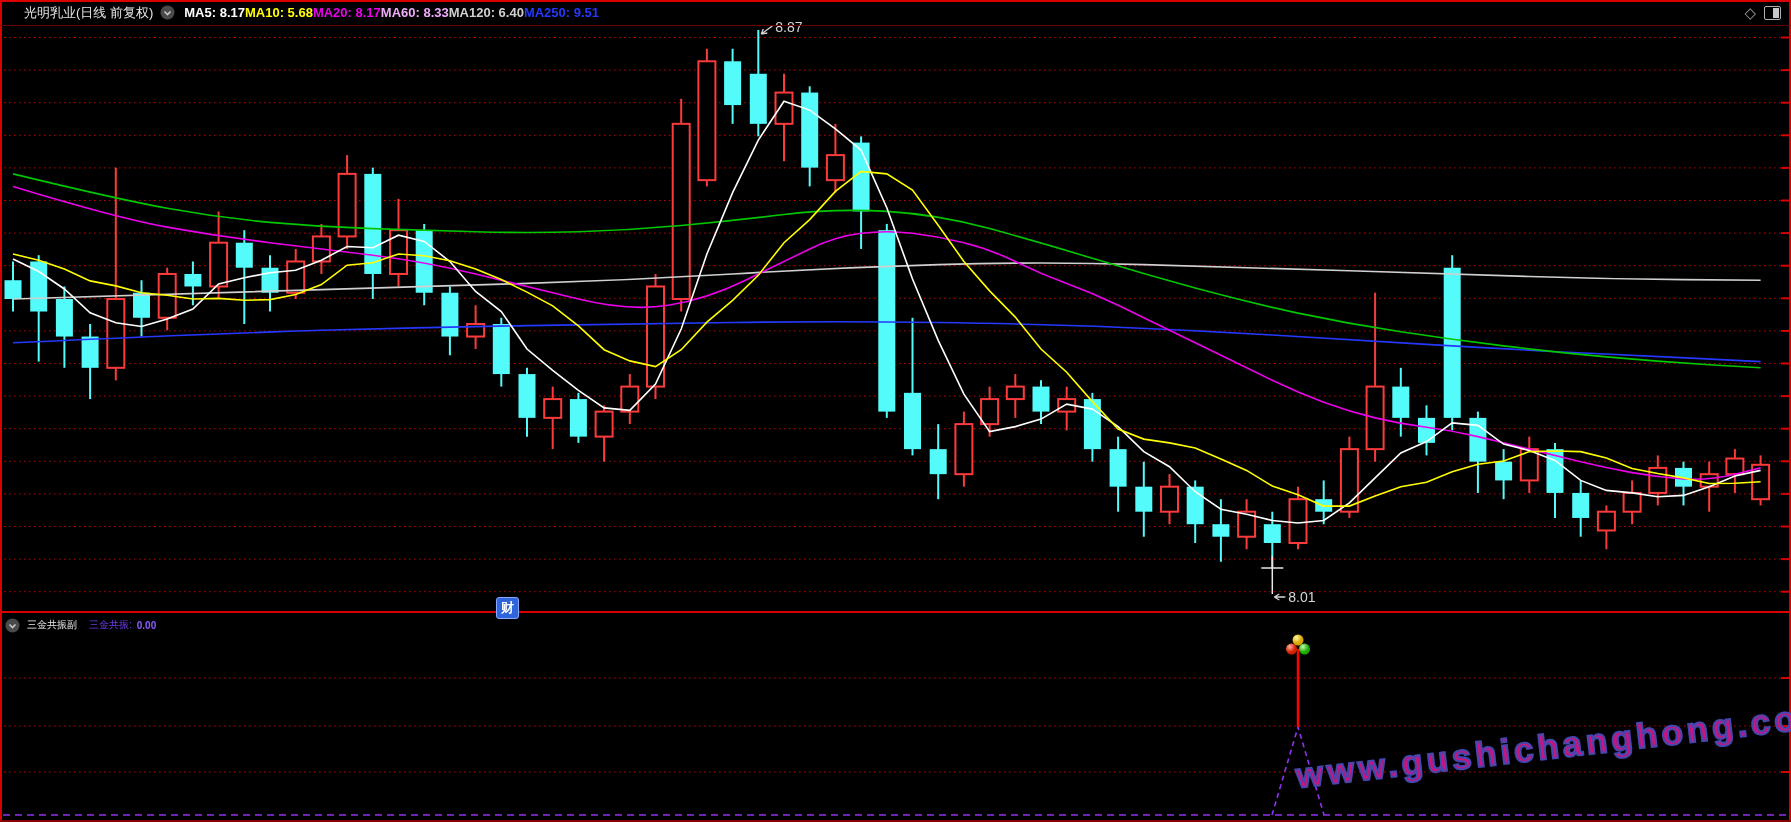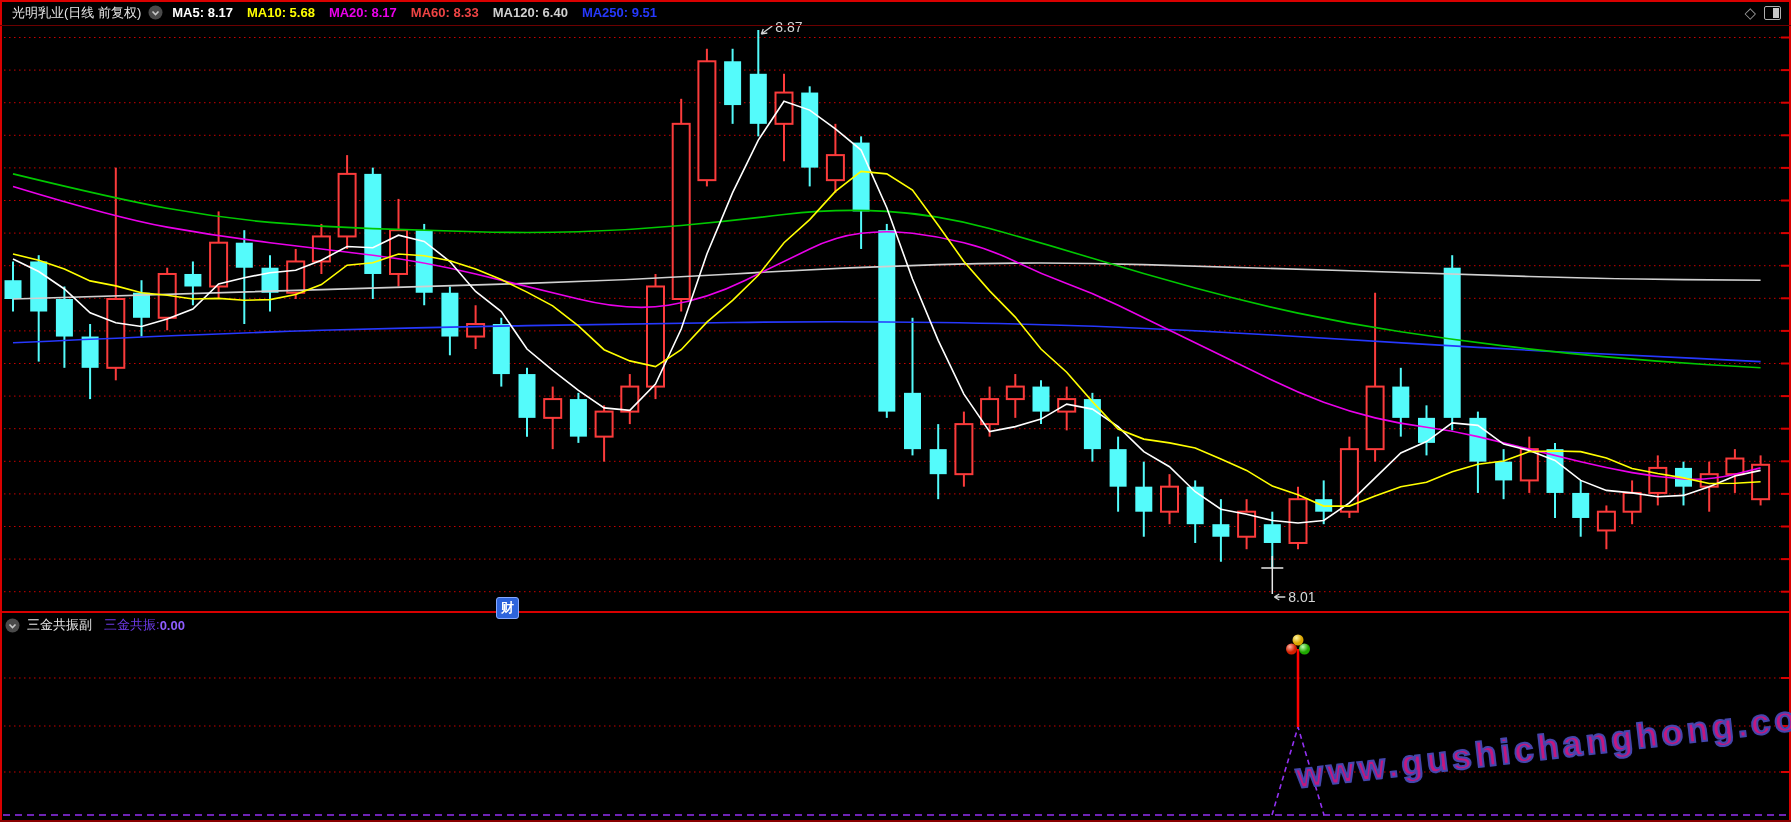--- a/index.html
+++ b/index.html
@@ -1,39 +1,39 @@
 <!DOCTYPE html>
 <html><head>
 <meta charset="utf-8">
 <style>
   html,body{margin:0;padding:0;background:#000;}
   #screen{position:relative;width:1791px;height:822px;background:#000;overflow:hidden;
           font-family:"Liberation Sans","DejaVu Sans",sans-serif;}
   
   #header{position:absolute;left:0;top:0;width:1791px;height:26px;display:flex;align-items:center;
-          padding-left:12px;box-sizing:border-box;font-size:13px;color:#dedede;border-bottom:1px solid #6b0000;}
+          padding-left:24px;box-sizing:border-box;font-size:13px;color:#dedede;border-bottom:1px solid #6b0000;}
   #header .title{color:#e6e6e6;white-space:nowrap;}
   .circle-icon{display:inline-flex;width:15px;height:15px;margin:0 7px;flex:0 0 auto;}
-  #ma-legend{display:flex;gap:14px;margin-left:2px;white-space:nowrap;}
+  #ma-legend{display:flex;margin-left:2px;white-space:nowrap;}
   #ma-legend span{font-weight:bold;}
   #header-right{margin-left:auto;display:flex;align-items:center;gap:8px;padding-right:10px;}
   .diamond{color:#9a9a9a;font-size:15px;line-height:1;}
   .panel-icon{width:15px;height:12px;border:1px solid #b0b0b0;border-radius:2px;position:relative;}
   .panel-icon::after{content:"";position:absolute;right:1px;top:1px;bottom:1px;width:6px;background:#c8c8c8;}
   
   #chart-wrap{position:absolute;left:0;top:0;width:1523px;height:822px;}
   
   #event-badge{position:absolute;left:496px;top:597px;width:21px;height:20px;background:#2e64dc;
                border:1px solid #87a9ff;border-radius:3px;color:#fff;font-size:13px;font-weight:bold;
                display:flex;align-items:center;justify-content:center;}
   
-  #indicator-row{position:absolute;left:5px;top:616px;display:flex;align-items:center;font-size:13px;height:18px;}
+  #indicator-row{position:absolute;left:5px;top:616px;display:flex;align-items:center;font-size:10px;height:18px;}
   #indicator-row .name{color:#e8e8e8;margin-right:12px;}
   #indicator-row .slabel{color:#6d3ae8;font-weight:normal;}
-  #indicator-row .sval{color:#8f5dff;font-weight:bold;}
+  #indicator-row .sval{color:#8f5dff;font-weight:bold;margin-left:5px;}
   
   #watermark{position:absolute;left:1296px;top:756px;transform:rotate(-6.6deg);transform-origin:left center;
              font-size:35px;font-weight:bold;letter-spacing:4px;color:#c3177f;
              -webkit-text-stroke:2px #4646ae;text-shadow:0 0 2px #333a99;white-space:nowrap;}
 </style>
 </head>
 <body>
 
 <div id="screen">
 
@@ -264,21 +264,21 @@
     <span class="circle-icon">
       <svg width="15" height="15">
           <circle cx="7.5" cy="7.5" r="7" fill="#4a4a4a"></circle>
           <polyline points="4.5,6.5 7.5,9.5 10.5,6.5" fill="none" stroke="#c8c8c8" stroke-width="1.6"></polyline>
         </svg>
     </span>
     <span id="ma-legend">
         <span style="color: rgb(255, 255, 255);">MA5: 8.17</span>
         <span style="color: rgb(255, 255, 0);">MA10: 5.68</span>
         <span style="color: rgb(234, 0, 234);">MA20: 8.17</span>
-        <span style="color: #ef4444;">MA60: 8.33</span>
+        <span style="color: #f0abfc;">MA60: 8.33</span>
         <span style="color: rgb(208, 208, 208);">MA120: 6.40</span>
         <span style="color: rgb(38, 56, 253);">MA250: 9.51</span>
       </span>
     <span id="header-right">
       <span class="diamond">◇</span>
       <span class="panel-icon"></span>
     </span>
   </div>
 
   <div id="event-badge">财</div>

